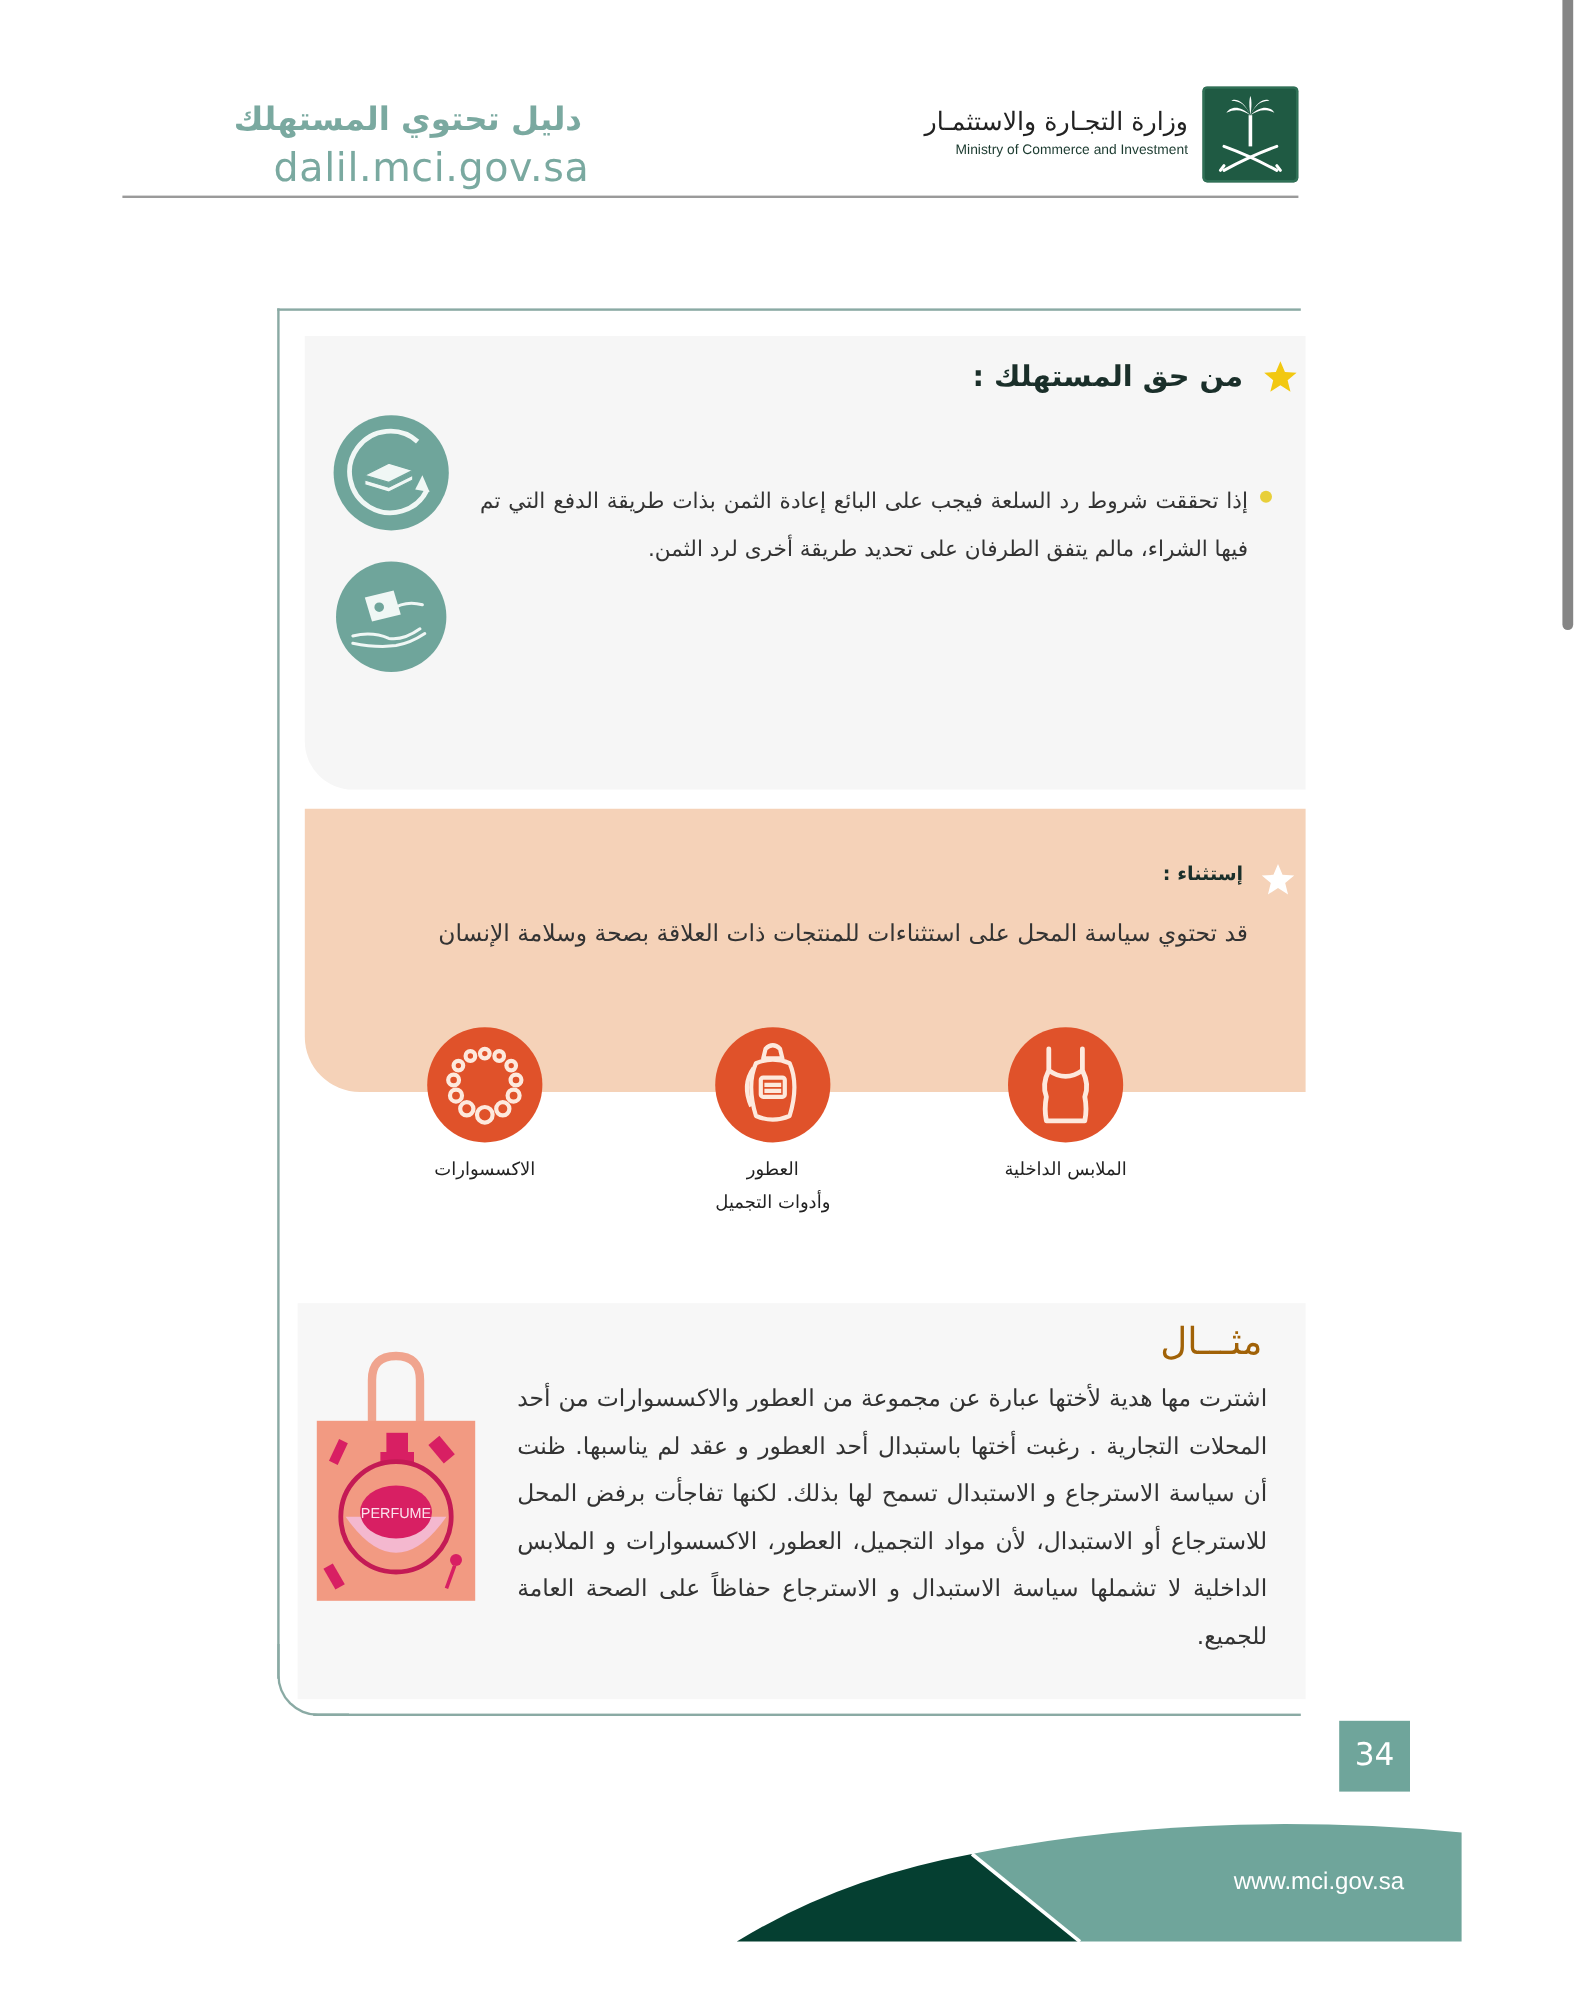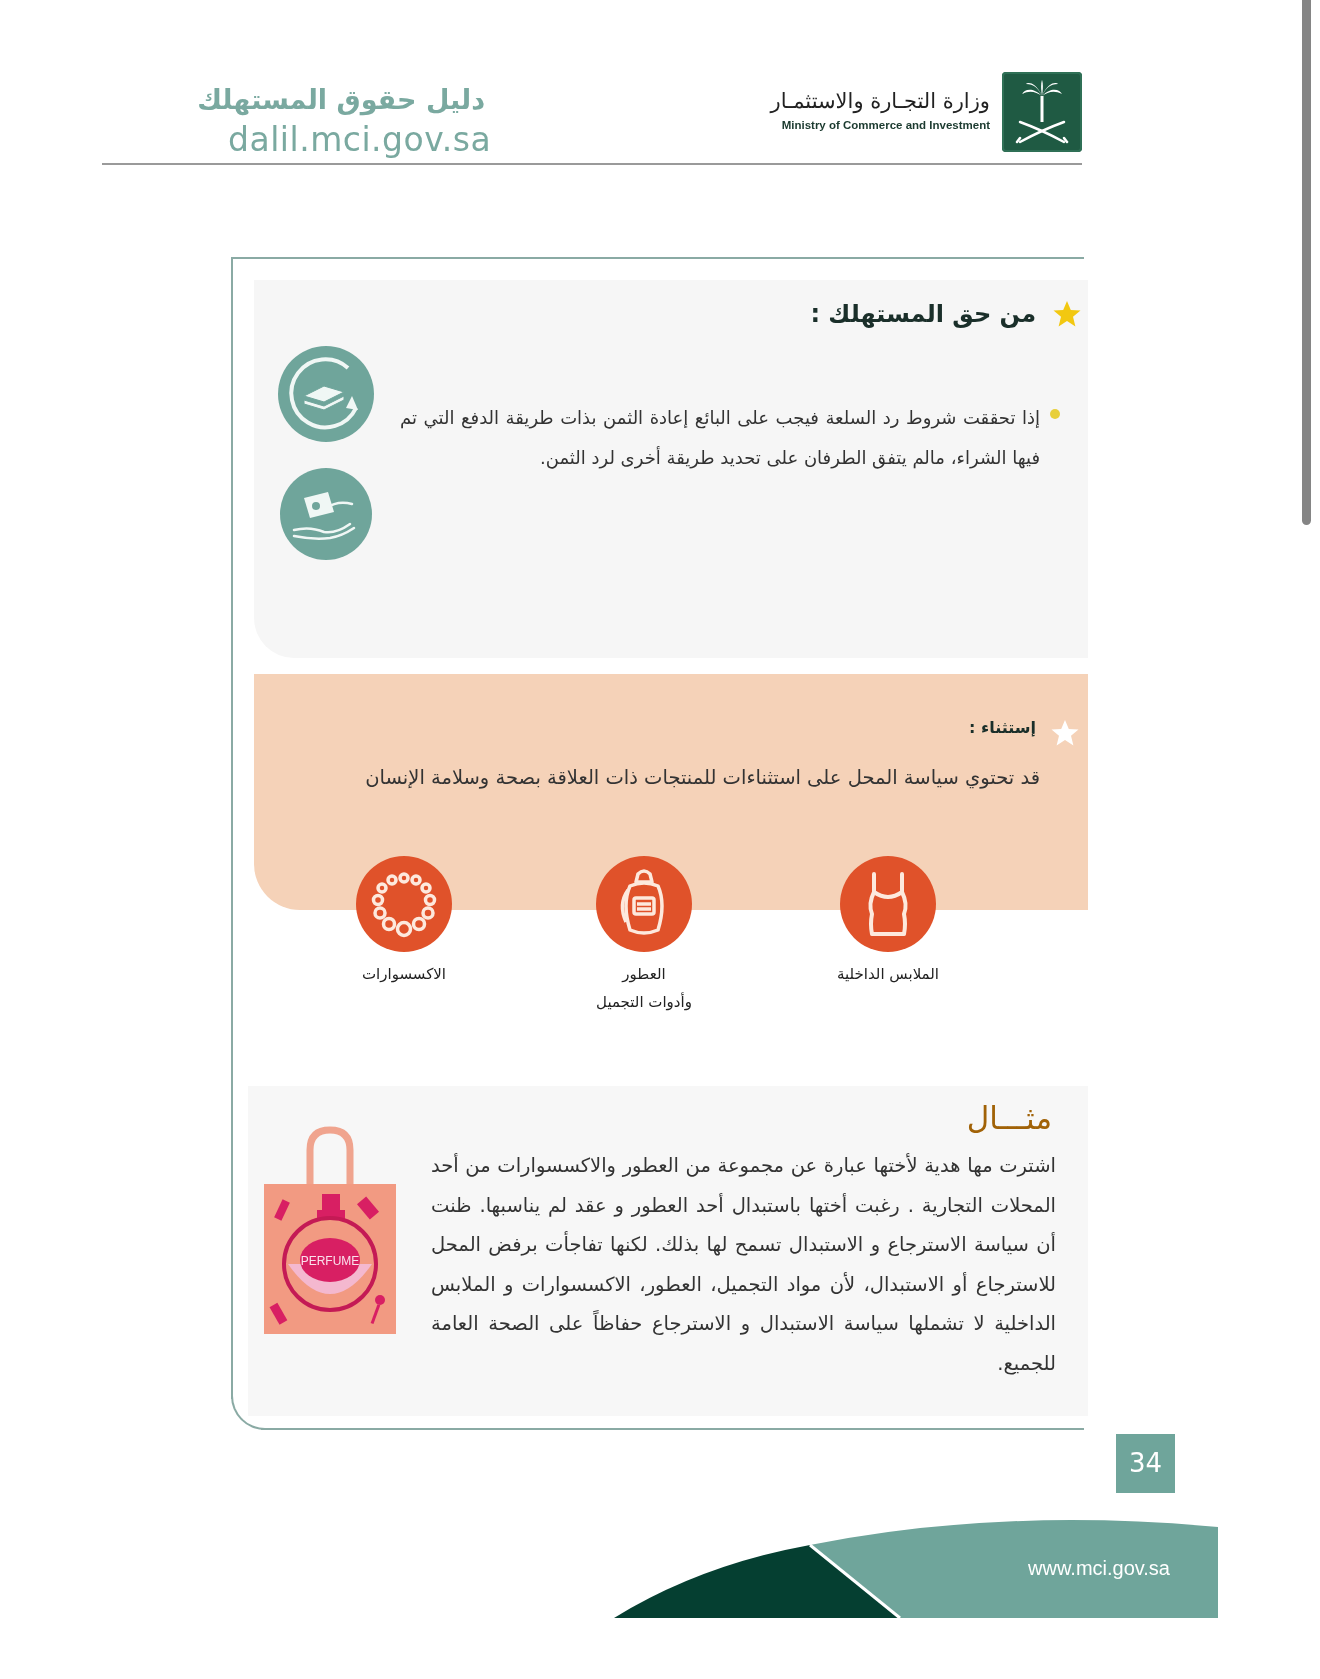--- a/index.html
+++ b/index.html
@@ -9,21 +9,21 @@
     font-family:"DejaVu Sans", sans-serif;
   }
   .abs { position:absolute; }
 
   
   .hdr-title { right:835px; top:84px; font-size:27px; font-weight:bold; color:#7aa9a0; direction:rtl; white-space:nowrap; }
   .hdr-url { left:228px; top:120px; font-size:33px; color:#7aa9a0; font-family:"DejaVu Sans", sans-serif; letter-spacing:0.5px; white-space:nowrap; }
   .hdr-line { left:102px; top:163px; width:980px; height:2px; background:#9a9a9a; }
   .logo { left:1002px; top:72px; width:80px; height:80px; background:#1f5a43; border-radius:4px; box-shadow: inset 0 0 0 2px #2f7056; }
   .min-ar { right:330px; top:89px; font-size:21px; color:#222; direction:rtl; white-space:nowrap; font-family:"DejaVu Serif", serif; }
-  .min-en { right:330px; top:119px; font-size:11.5px; font-weight:bold; color:#1b3a2f; white-space:nowrap; font-family:"Liberation Sans", sans-serif; }
+  .min-en { right:330px; top:119px; font-size:11.5px; font-weight:normal; color:#1b3a2f; white-space:nowrap; font-family:"Liberation Sans", sans-serif; }
 
   
   .frame-left { left:231px; top:257px; width:2px; height:1142px; background:#8aaaa4; }
   .frame-top { left:231px; top:257px; width:853px; height:2px; background:#8aaaa4; }
   .frame-bottom { left:261px; top:1428px; width:823px; height:2px; background:#8aaaa4; }
   .frame-corner { left:231px; top:1370px; width:60px; height:60px; border-left:2px solid #8aaaa4; border-bottom:2px solid #8aaaa4; border-bottom-left-radius:34px; box-sizing:border-box; border-top:none; border-right:none; }
 
   .panel-gray { left:254px; top:280px; width:834px; height:378px; background:#f6f6f6; border-bottom-left-radius:40px; }
   .panel-peach { left:254px; top:674px; width:834px; height:236px; background:#f5d2b8; border-bottom-left-radius:46px; }
   .panel-example { left:248px; top:1086px; width:840px; height:330px; background:#f7f7f7; }
@@ -45,21 +45,21 @@
 
   .pagenum { left:1116px; top:1434px; width:59px; height:59px; background:#6fa59b; color:#fff; font-size:26px; text-align:center; line-height:59px; font-family:"DejaVu Sans", sans-serif; }
   .footer-svg { left:600px; top:1515px; }
   .footer-url { right:150px; top:1557px; font-size:20px; color:#ffffff; font-family:"Liberation Sans", sans-serif; white-space:nowrap; }
 
   .scrollbar { left:1302px; top:0px; width:9px; height:525px; background:#858585; border-radius:0 0 5px 5px; }
 </style>
 </head>
 <body>
 
-<div class="abs hdr-title">دليل حقوق المستهلك</div>
+<div class="abs hdr-title">دليل تحتوي المستهلك</div>
 <div class="abs hdr-url">dalil.mci.gov.sa</div>
 <div class="abs min-ar">وزارة التجـارة والاستثمـار</div>
 <div class="abs min-en">Ministry of Commerce and Investment</div>
 <div class="abs logo">
   <svg width="80" height="80" viewBox="0 0 80 80">
     <g fill="#ffffff">
       <rect x="38.5" y="24" width="3" height="26"></rect>
       <path d="M40 24 C30 14 22 18 20 22 C28 18 34 20 40 24Z"></path>
       <path d="M40 24 C50 14 58 18 60 22 C52 18 46 20 40 24Z"></path>
       <path d="M40 24 C34 10 26 10 24 12 C32 12 36 16 40 24Z"></path>

